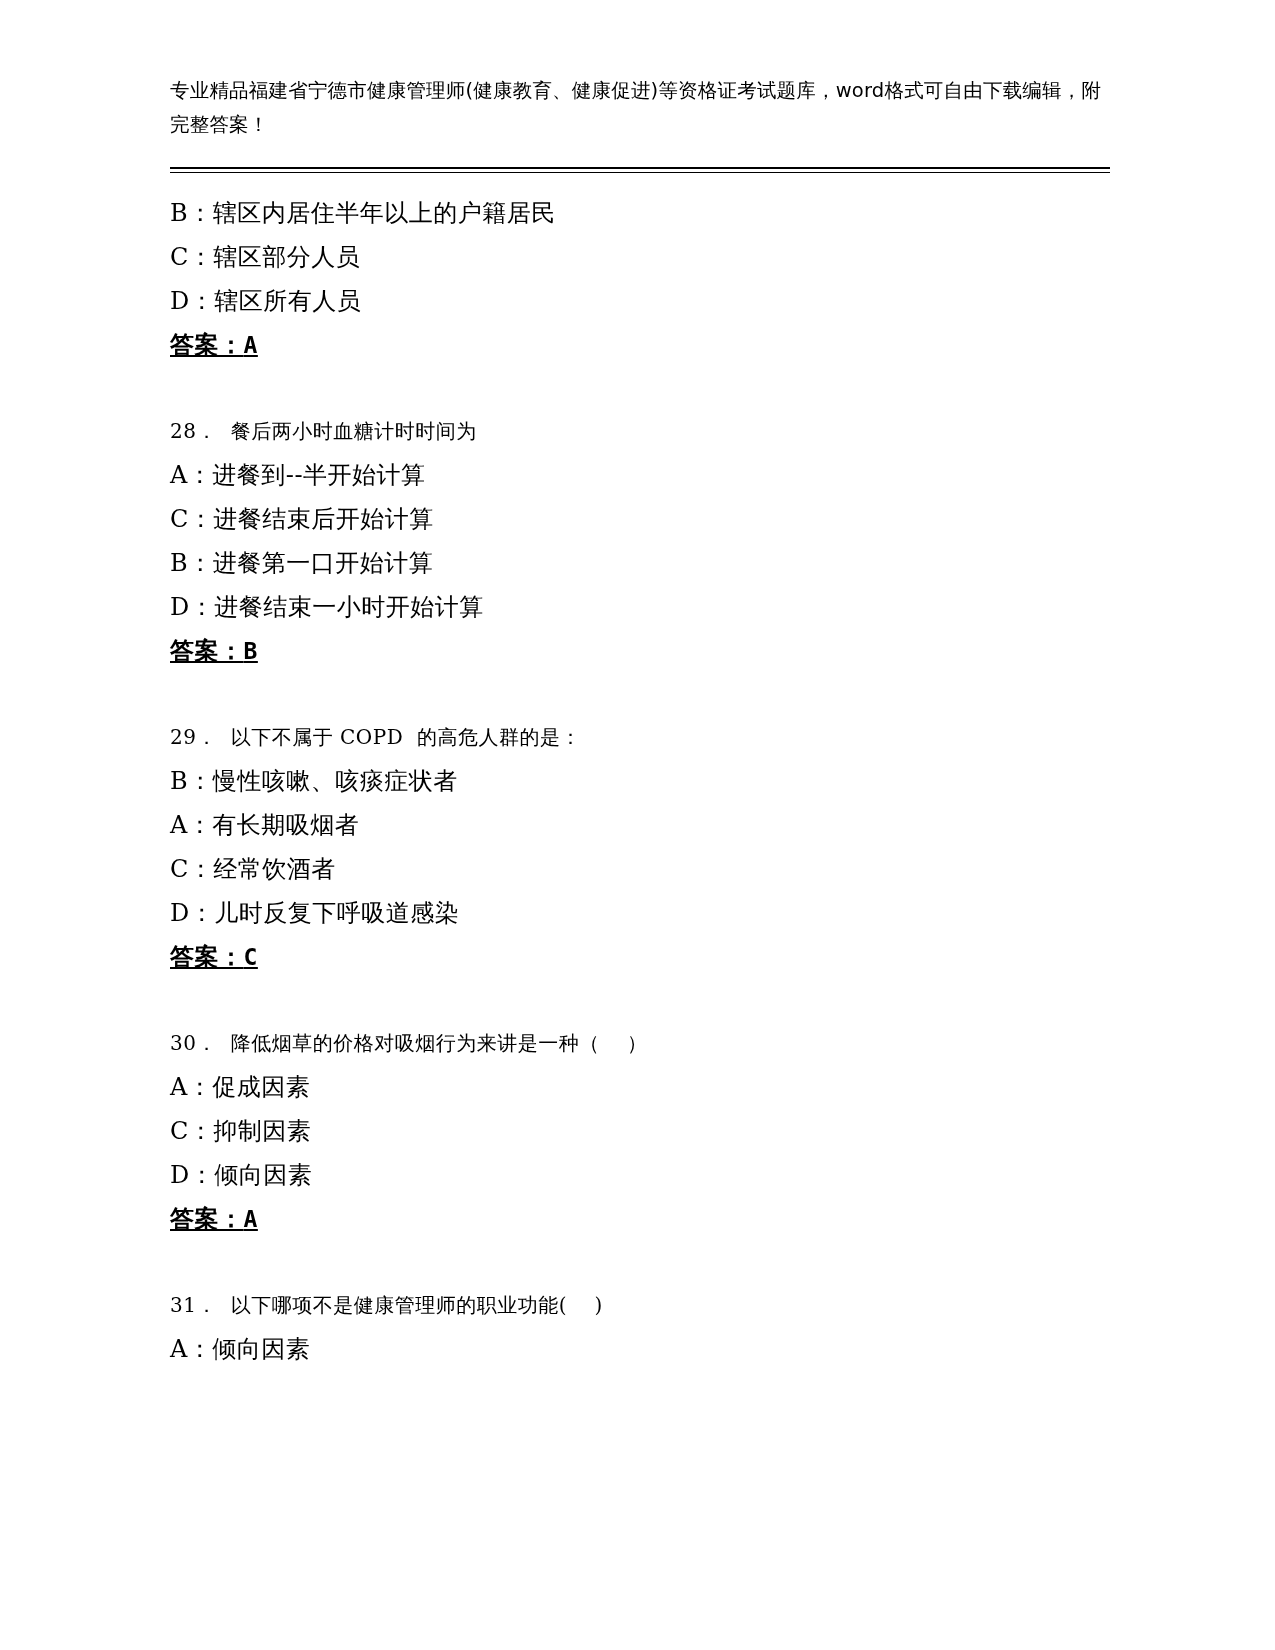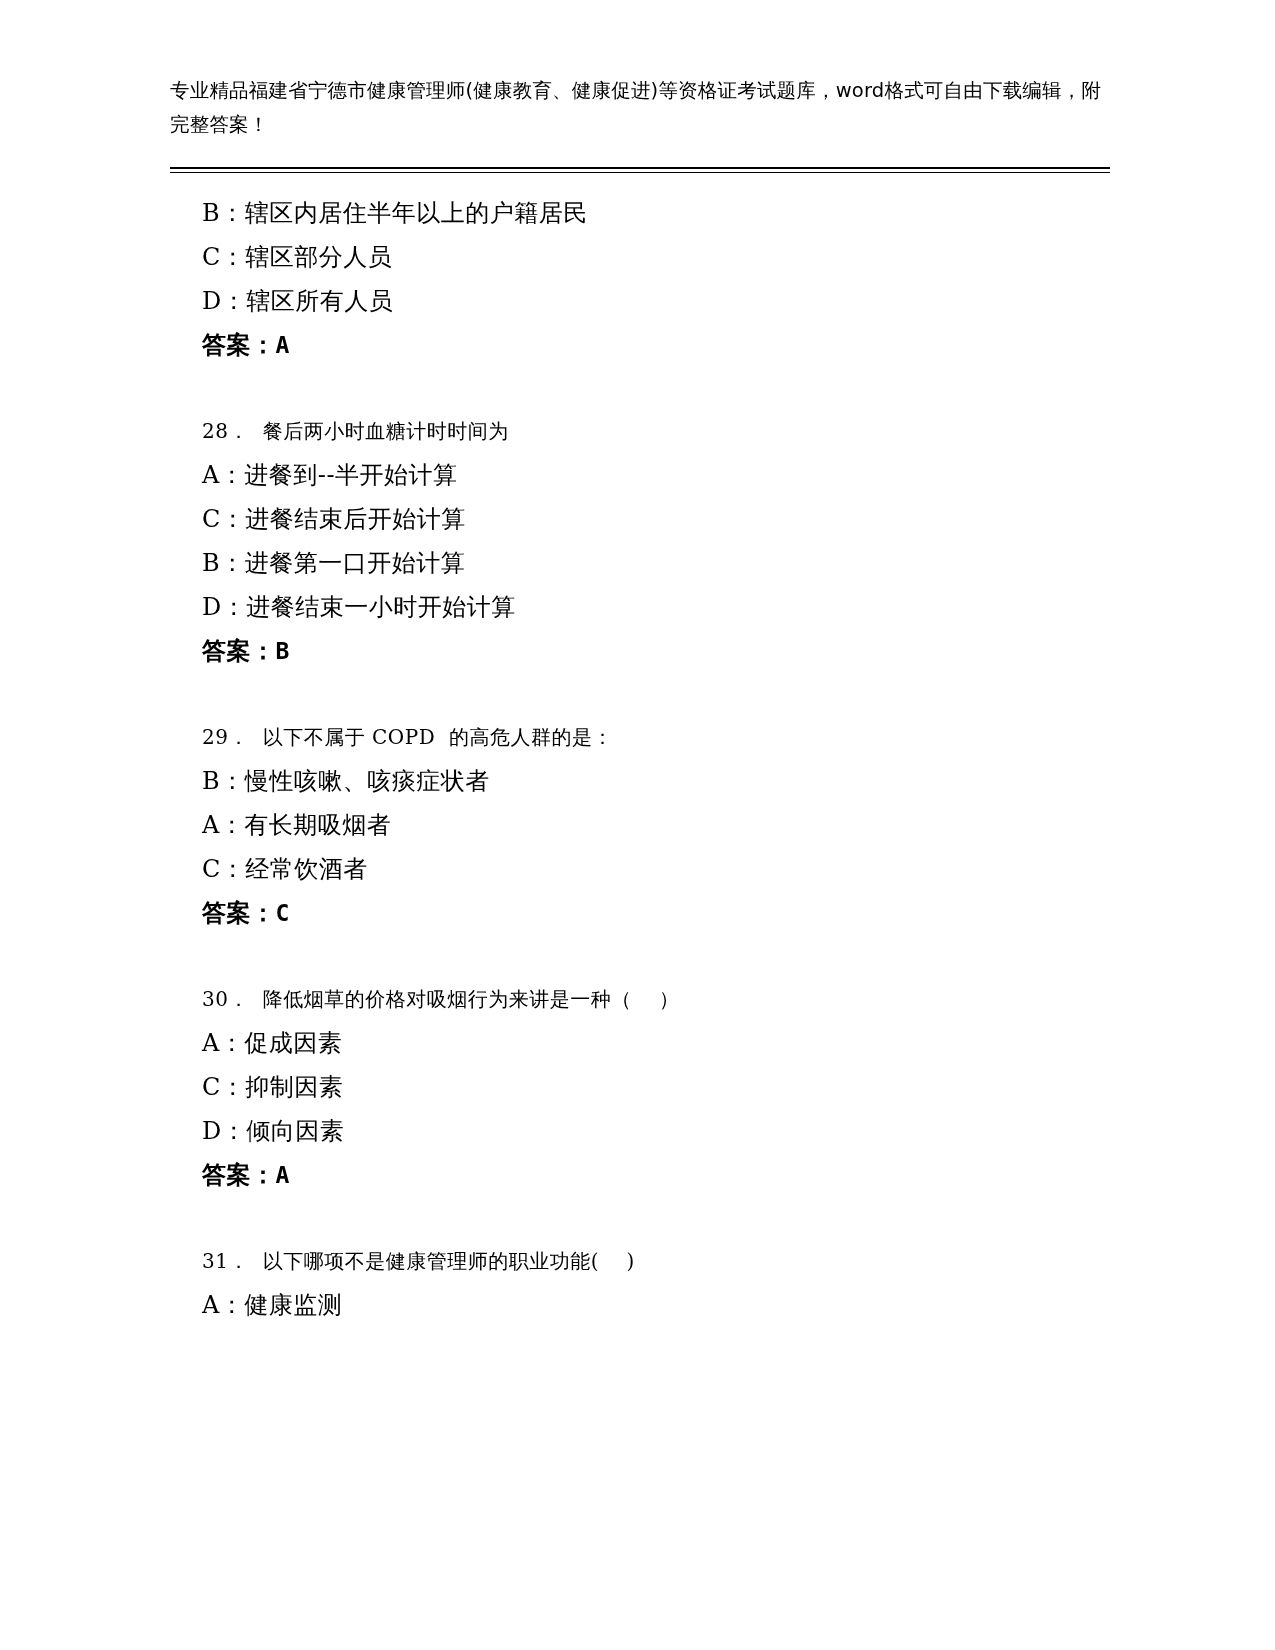--- a/index.html
+++ b/index.html
@@ -35,40 +35,40 @@
   .header-rule {
     margin-top: 26px;
     border-top: 2px solid #000;
     border-bottom: 1px solid #000;
     height: 3px;
     width: 940px;
   }
   .content {
     margin-top: 18px;
     width: 940px;
-    margin-left: 32px;
   }
   .q-line {
     font-size: 20px;
     line-height: 44px;
     white-space: pre-wrap;
     letter-spacing: 0.5px;
   }
   .opt-line {
     font-size: 24px;
     line-height: 44px;
     white-space: pre-wrap;
     letter-spacing: 0.5px;
   }
   .ans-line {
     font-size: 24px;
     line-height: 44px;
     font-weight: bold;
     white-space: pre-wrap;
     letter-spacing: 0.5px;
+    text-decoration: underline;
   }
   .ans-line .ans-letter {
     font-family: "DejaVu Sans Mono", "Liberation Mono", monospace;
     font-weight: bold;
     font-size: 23px;
   }
   .block {
     margin-bottom: 0;
   }
   .spacer {
@@ -103,34 +103,35 @@
       <div class="ans-line"><span>答案：</span><span class="ans-letter">B</span></div>
     </div>
 
     <div class="spacer"></div>
 
     <div class="block">
       <div class="q-line"><span>29．</span>  <span>以下不属于 COPD  的高危人群的是：</span></div>
       <div class="opt-line">B：慢性咳嗽、咳痰症状者</div>
       <div class="opt-line">A：有长期吸烟者</div>
       <div class="opt-line">C：经常饮酒者</div>
+      <div class="opt-line">D：儿时反复下呼吸道感染</div>
       <div class="ans-line"><span>答案：</span><span class="ans-letter">C</span></div>
     </div>
 
     <div class="spacer"></div>
 
     <div class="block">
       <div class="q-line"><span>30．</span>  <span>降低烟草的价格对吸烟行为来讲是一种（    ）</span></div>
       <div class="opt-line">A：促成因素</div>
       <div class="opt-line">C：抑制因素</div>
       <div class="opt-line">D：倾向因素</div>
       <div class="ans-line"><span>答案：</span><span class="ans-letter">A</span></div>
     </div>
 
     <div class="spacer"></div>
 
     <div class="block">
       <div class="q-line"><span>31．</span>  <span>以下哪项不是健康管理师的职业功能(    )</span></div>
-      <div class="opt-line">A：健康监测</div>
+      <div class="opt-line">A：倾向因素</div>
     </div>
 
   </div>
 </div>
 
 </body></html>

